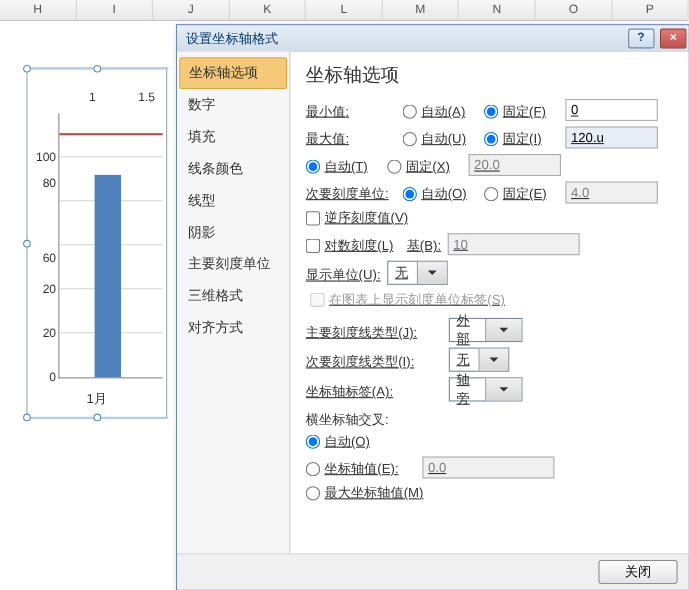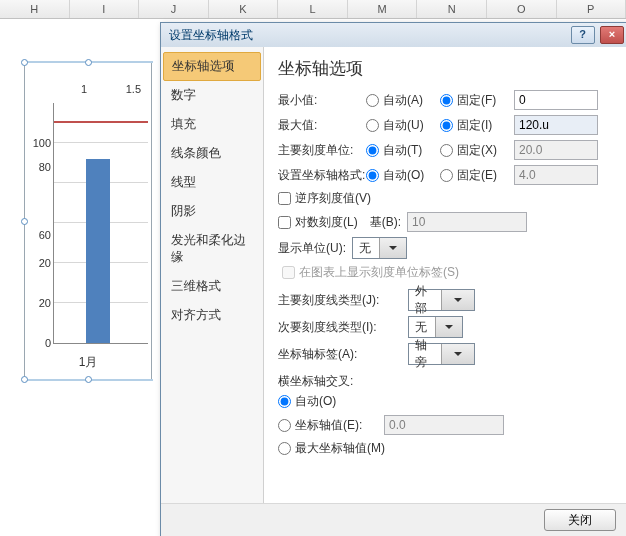--- a/index.html
+++ b/index.html
@@ -138,23 +138,24 @@
   .main {
     flex: 1;
     padding: 10px 12px 10px 14px;
     overflow: hidden;
   }
   .main h2 {
     margin: 0 0 10px 0;
     font-size: 17px; font-weight: normal; color: #333;
   }
   .row {
-    display: flex; align-items: center;
+    display: flex; align-items: flex-end;
     margin-bottom: 5px;
     font-size: 12px;
+    text-decoration: underline;
   }
   .row .lbl { width: 88px; }
   .row label.radio {
     display: inline-flex; align-items: center;
     margin-right: 6px;
     min-width: 68px;
   }
   .row input[type=radio], .row input[type=checkbox] {
     margin: 0 4px 0 0;
   }
@@ -260,21 +261,21 @@
   </div>
 
   <div class="dlg-body">
     <div class="sidebar">
       <div class="item active">坐标轴选项</div>
       <div class="item">数字</div>
       <div class="item">填充</div>
       <div class="item">线条颜色</div>
       <div class="item">线型</div>
       <div class="item">阴影</div>
-      <div class="item">发光和柔化边缘</div>
+      <div class="item">主要刻度单位</div>
       <div class="item">三维格式</div>
       <div class="item">对齐方式</div>
     </div>
 
     <div class="main">
       <h2>坐标轴选项</h2>
 
       <div class="row">
         <span class="lbl">最小值:</span>
         <label class="radio">
@@ -295,34 +296,33 @@
             <span>自动(U)</span>
           </label>
         <label class="radio">
             <input type="radio" name="max" checked="" style="">
             <span>固定(I)</span>
           </label>
         <input class="textbox" style="background: rgb(232, 238, 246);" value="120.u">
       </div>
 
       <div class="row">
-        <span class="lbl">主要刻度单位:</span>
         <label class="radio">
             <input type="radio" name="maj" checked="" style="">
             <span>自动(T)</span>
           </label>
         <label class="radio">
             <input type="radio" name="maj" style="">
             <span>固定(X)</span>
           </label>
         <input class="textbox" disabled="" value="20.0" style="">
       </div>
 
       <div class="row">
-        <span class="lbl">设置坐标轴格式:</span>
+        <span class="lbl">次要刻度单位:</span>
         <label class="radio">
             <input type="radio" name="min2" checked="" style="">
             <span>自动(O)</span>
           </label>
         <label class="radio">
             <input type="radio" name="min2" style="">
             <span>固定(E)</span>
           </label>
         <input class="textbox" disabled="" value="4.0" style="">
       </div>

